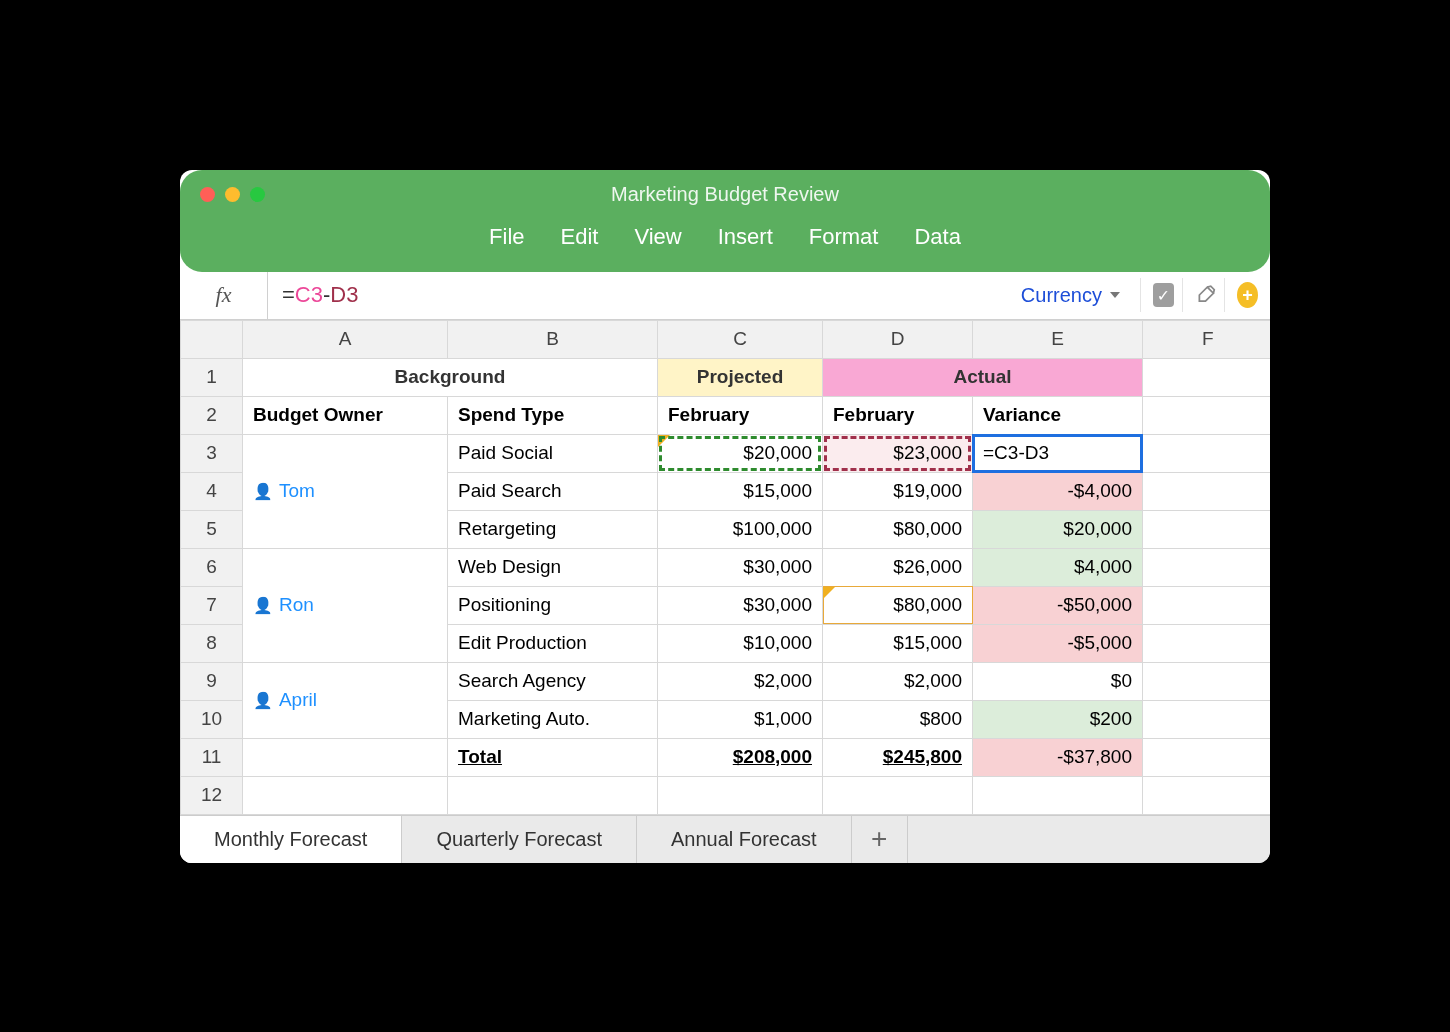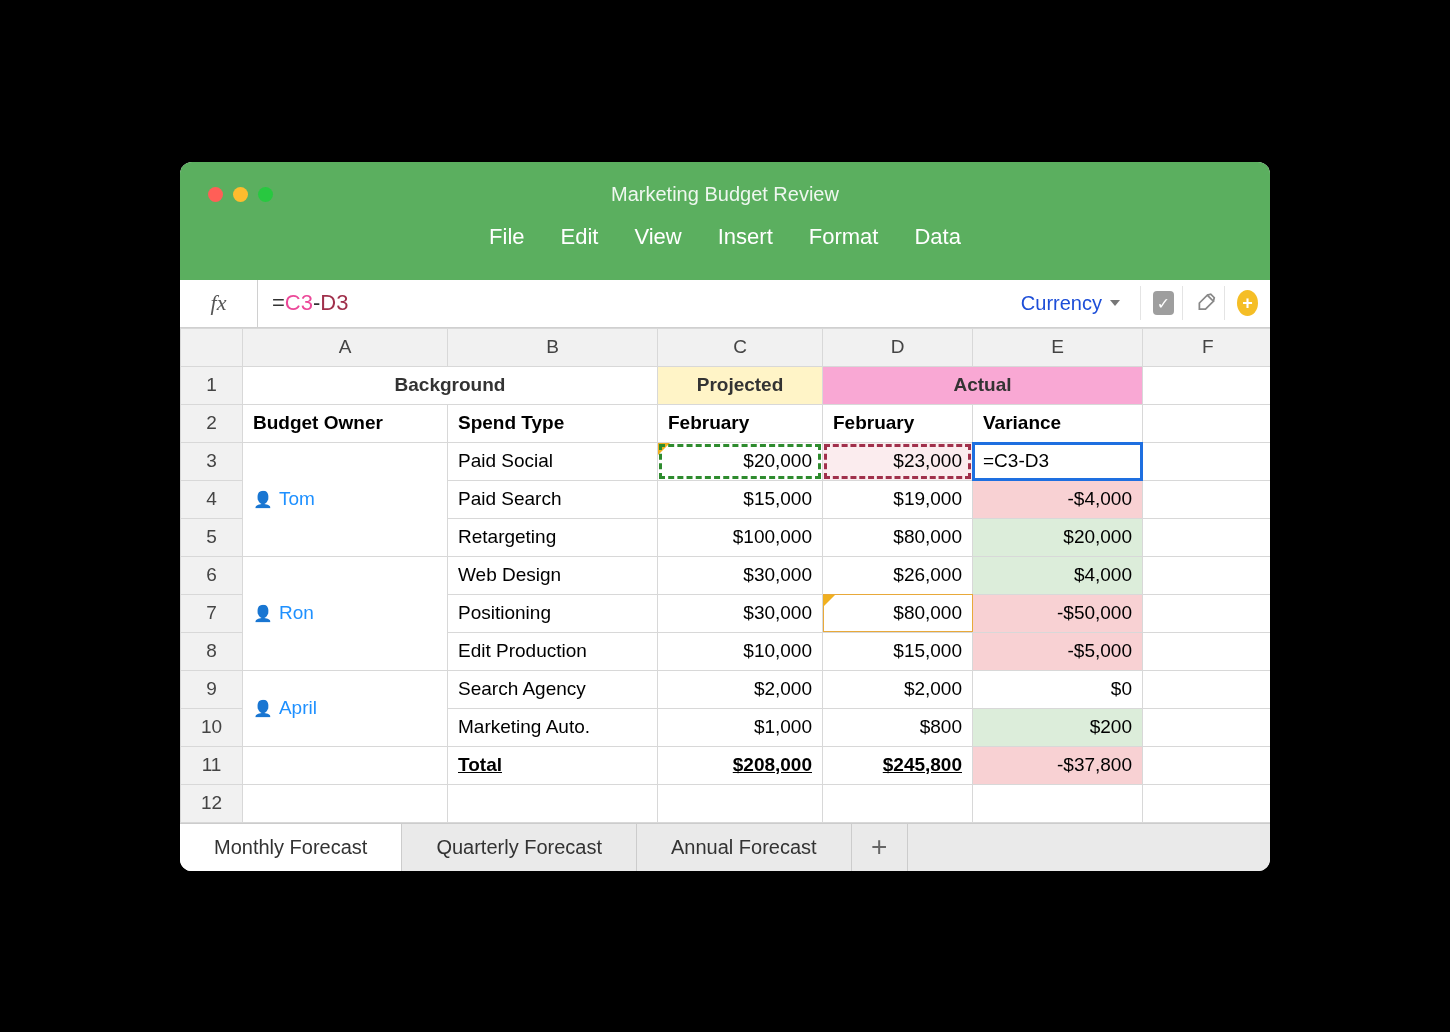--- a/index.html
+++ b/index.html
@@ -14,21 +14,22 @@
     }
     .window {
       width: 1090px;
       background: #fff;
       border-radius: 12px;
       overflow: hidden;
       box-shadow: 0 20px 60px rgba(0,0,0,0.6);
     }
     .titlebar {
       background: #5BAF5F;
-      padding: 12px;
+      padding: 4px;
+      border-radius: 22px;
     }
     .title-row {
       display: flex;
       align-items: center;
       height: 42px;
       padding: 0 16px;
       position: relative;
     }
     .traffic-lights {
       display: flex;
@@ -60,21 +61,21 @@
     .menubar span { cursor: default; }
     .formula-bar {
       display: flex;
       align-items: center;
       height: 48px;
       border-bottom: 1px solid #d0d0d0;
       background: #fff;
       padding: 0 12px 0 0;
     }
     .fx {
-      width: 78px;
+      width: 88px;
       text-align: right;
       font-style: italic;
       font-family: Georgia, serif;
       font-size: 22px;
       color: #555;
       border-right: 1px solid #d0d0d0;
       height: 100%;
       display:flex;align-items:center;justify-content:center;
     }
     .formula-input {

